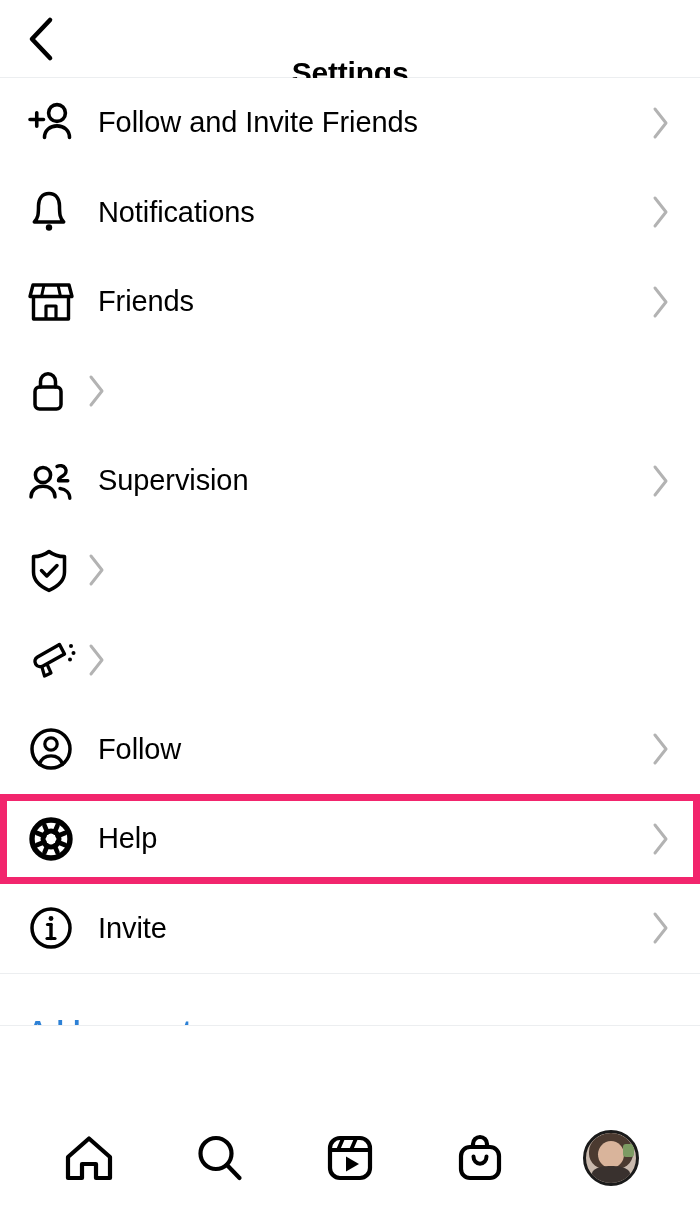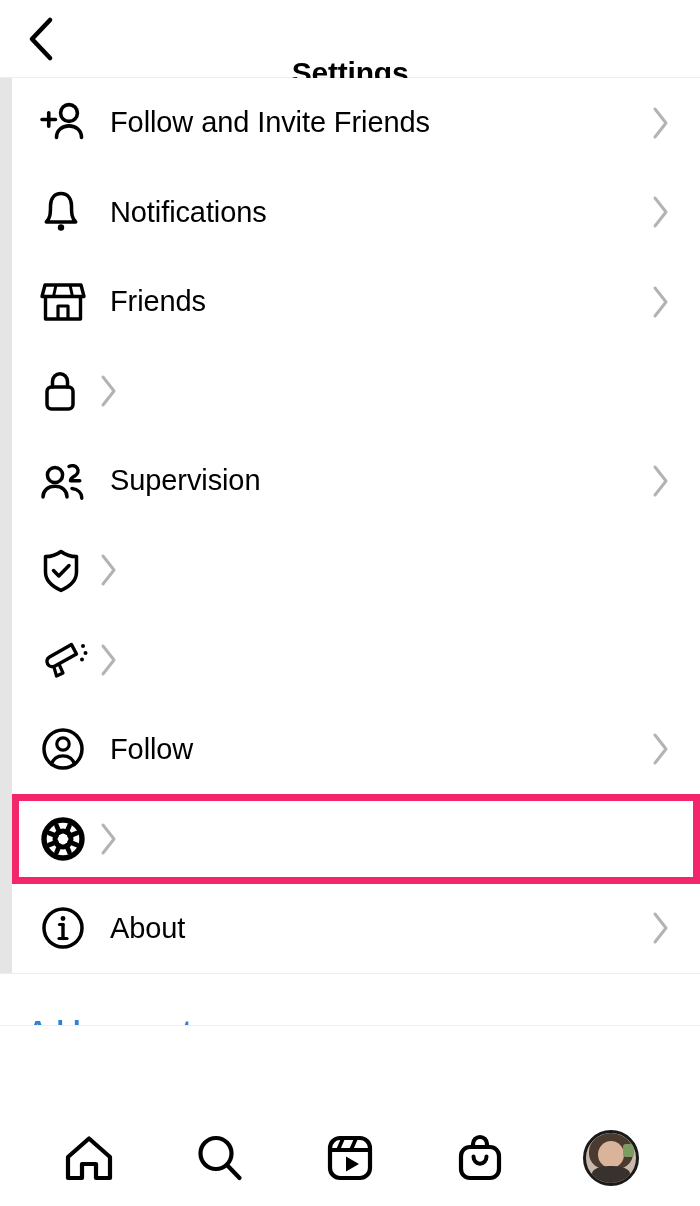--- a/index.html
+++ b/index.html
@@ -52,22 +52,21 @@
     font-size: 30px;
     font-weight: bold;
     color: #000000;
     letter-spacing: -0.2px;
     margin-top: 34px;
   }
 
   
   .list {
     position: relative;
-    background: #e5e5e5;
-    padding-left: 12px;
+    background: #1d4ed8;
   }
   .row {
     position: relative;
     display: flex;
     align-items: center;
     height: 89.5px;
     padding: 0 22px 0 22px;
     box-sizing: border-box;
     background: #ffffff;
     cursor: pointer;
@@ -344,38 +343,39 @@
 
     <div class="row highlight">
       <span class="row-icon">
         <svg width="50" height="50" viewBox="0 0 50 50" fill="none">
           <circle cx="25" cy="25" r="19" stroke="#000" stroke-width="5.4"></circle>
           <circle cx="25" cy="25" r="8" stroke="#000" stroke-width="5"></circle>
           <path d="M18.5 11.5 L21.5 18.5 M31.5 11.5 L28.5 18.5 M18.5 38.5 L21.5 31.5 M31.5 38.5 L28.5 31.5" stroke="#000" stroke-width="4.6" stroke-linecap="round"></path>
           <path d="M11 19 L18.5 22 M11 31 L18.5 28 M39 19 L31.5 22 M39 31 L31.5 28" stroke="#000" stroke-width="4.6" stroke-linecap="round"></path>
         </svg>
       </span>
+      <span class="row-label">Help</span>
       <span class="row-chevron">
         <svg width="20" height="34" viewBox="0 0 20 34" fill="none">
           <path d="M4 3 L15 17 L4 31" stroke="#b3b3b3" stroke-width="3" stroke-linecap="round" stroke-linejoin="round"></path>
         </svg>
       </span>
     </div>
 
     <div class="row">
       <span class="row-icon">
         <svg width="50" height="50" viewBox="0 0 50 50" fill="none">
           <circle cx="25" cy="25" r="19" stroke="#000" stroke-width="3.5"></circle>
           <circle cx="25" cy="15.5" r="2.4" fill="#000"></circle>
           <path d="M25 21.5 V35.5" stroke="#000" stroke-width="3.4" stroke-linecap="round"></path>
           <path d="M21.5 21.5 H25" stroke="#000" stroke-width="3.2" stroke-linecap="round"></path>
           <path d="M21 35.5 H29" stroke="#000" stroke-width="3.2" stroke-linecap="round"></path>
         </svg>
       </span>
-      <span class="row-label">About</span>
+      <span class="row-label">Invite</span>
       <span class="row-chevron">
         <svg width="20" height="34" viewBox="0 0 20 34" fill="none">
           <path d="M4 3 L15 17 L4 31" stroke="#b3b3b3" stroke-width="3" stroke-linecap="round" stroke-linejoin="round"></path>
         </svg>
       </span>
     </div>
 
   </div>
 
   <div class="lower-gap">

